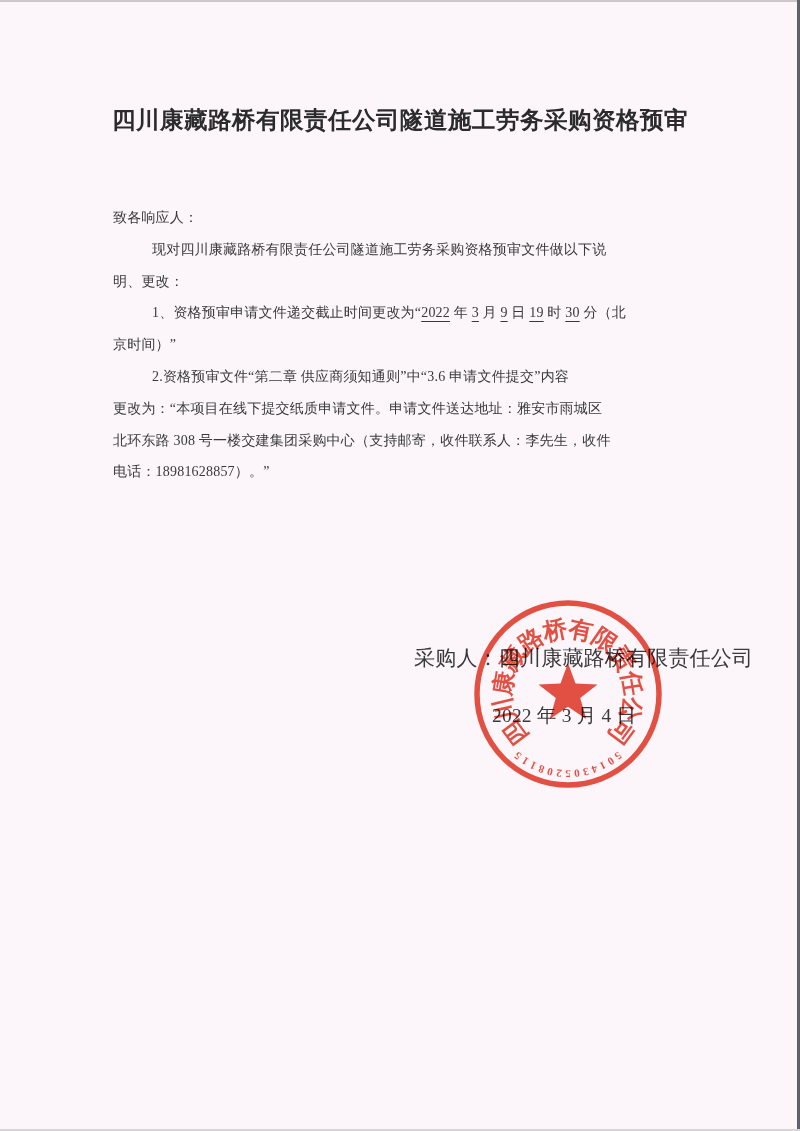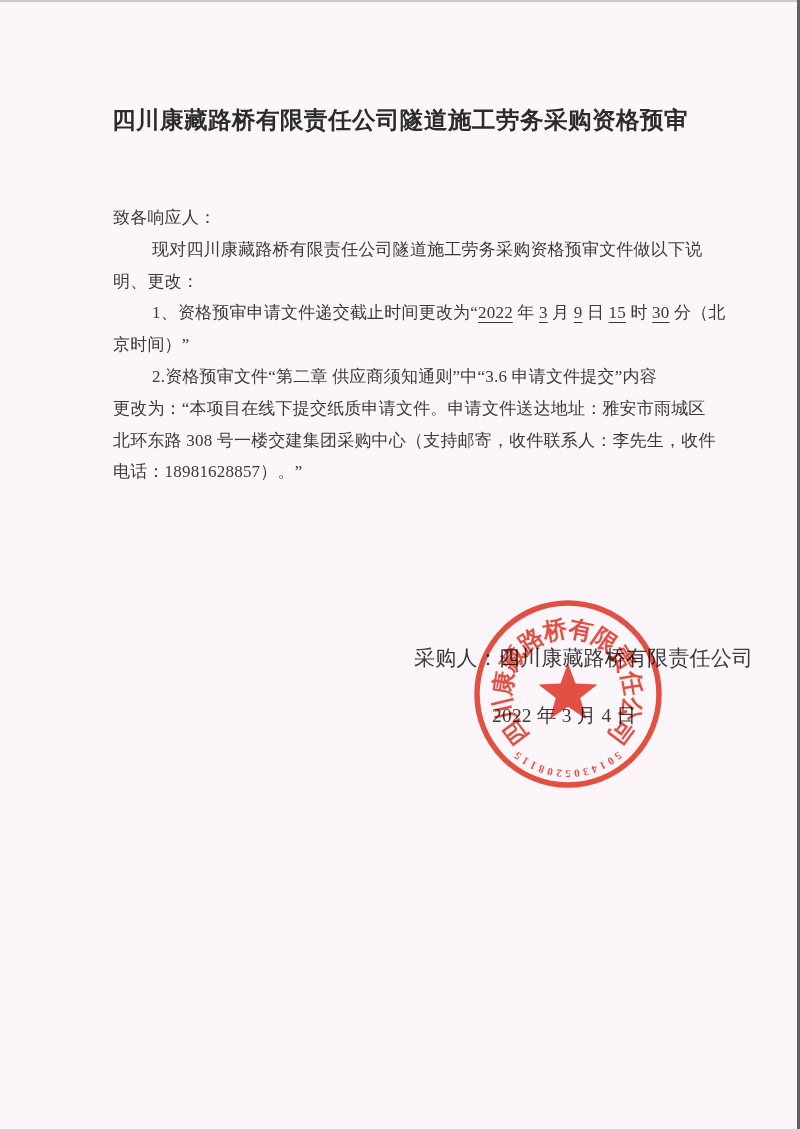--- a/index.html
+++ b/index.html
@@ -16,21 +16,21 @@
   .edge-right{position:absolute;top:0;right:0;width:3px;height:100%;background:#60626a;}
   .edge-bottom{position:absolute;bottom:0;left:0;width:100%;height:2px;background:#d9d4d8;}
 
   .title-block{
     position:absolute;top:98px;left:0;width:100%;
     text-align:center;font-weight:bold;color:#2b2b2d;
     font-size:23.5px;line-height:44px;letter-spacing:.5px;
   }
   .content{
     position:absolute;top:202px;left:113px;width:572px;
-    font-size:17px;line-height:31.8px;letter-spacing:.2px;
+    font-size:14px;line-height:31.8px;letter-spacing:.2px;
   }
   .line{white-space:nowrap;}
   .indent{padding-left:39px;}
   .blank{height:31.8px;}
   .u{text-decoration:underline;text-underline-offset:4px;text-decoration-thickness:1.2px;margin-top:15px;}
 
   .sig-purchaser{position:absolute;top:644px;left:414px;font-size:21px;letter-spacing:.2px;}
   .sig-date{position:absolute;top:678px;left:492px;font-size:19.5px;letter-spacing:.2px;margin-top:24px;}
 
   .seal{
@@ -52,21 +52,21 @@
   <div>四川康藏路桥有限责任公司隧道施工劳务采购资格预审</div>
 </div>
 
 <div class="content">
   <div class="line">致各响应人：</div>
 
   <div class="line indent">现对四川康藏路桥有限责任公司隧道施工劳务采购资格预审文件做以下说</div>
   <div class="line">明、更改：</div>
 
   <div class="line indent">
-    <span>1、资格预审申请文件递交截止时间更改为“</span><span class="u">2022</span><span> 年 </span><span class="u">3</span><span> 月 </span><span class="u">9</span><span> 日 </span><span class="u">15</span><span> 时 </span><span class="u">30</span><span> 分（北</span>
+    <span>1、资格预审申请文件递交截止时间更改为“</span><span class="u">2022</span><span> 年 </span><span class="u">3</span><span> 月 </span><span class="u">9</span><span> 日 </span><span class="u">19</span><span> 时 </span><span class="u">30</span><span> 分（北</span>
   </div>
   <div class="line">京时间）”</div>
 
   <div class="line indent">2.资格预审文件“第二章 供应商须知通则”中“3.6 申请文件提交”内容</div>
   <div class="line">更改为：“本项目在线下提交纸质申请文件。申请文件送达地址：雅安市雨城区</div>
   <div class="line">北环东路 308 号一楼交建集团采购中心（支持邮寄，收件联系人：李先生，收件</div>
   <div class="line">电话：18981628857）。”</div>
 
   <div class="blank"></div>
 

